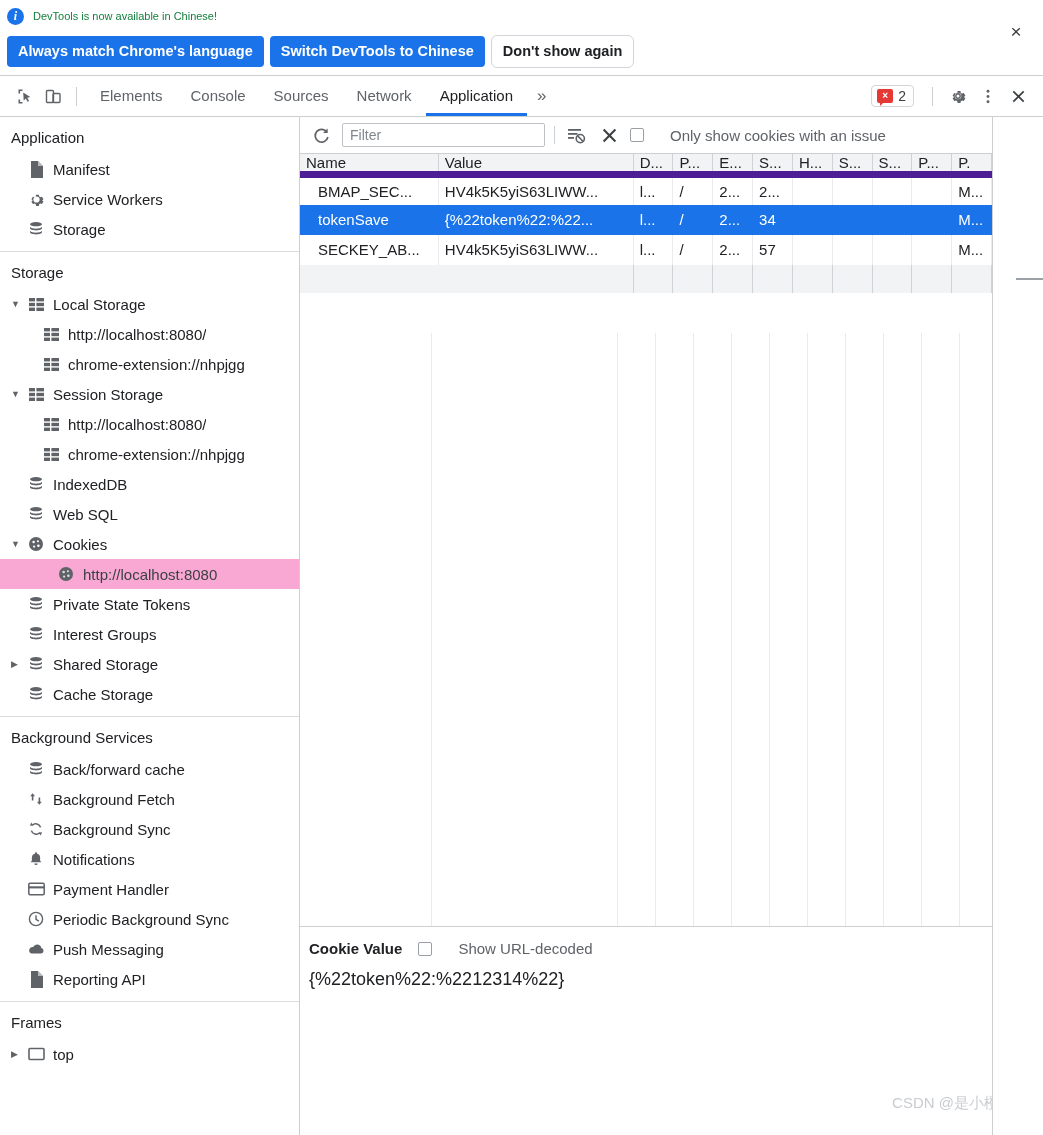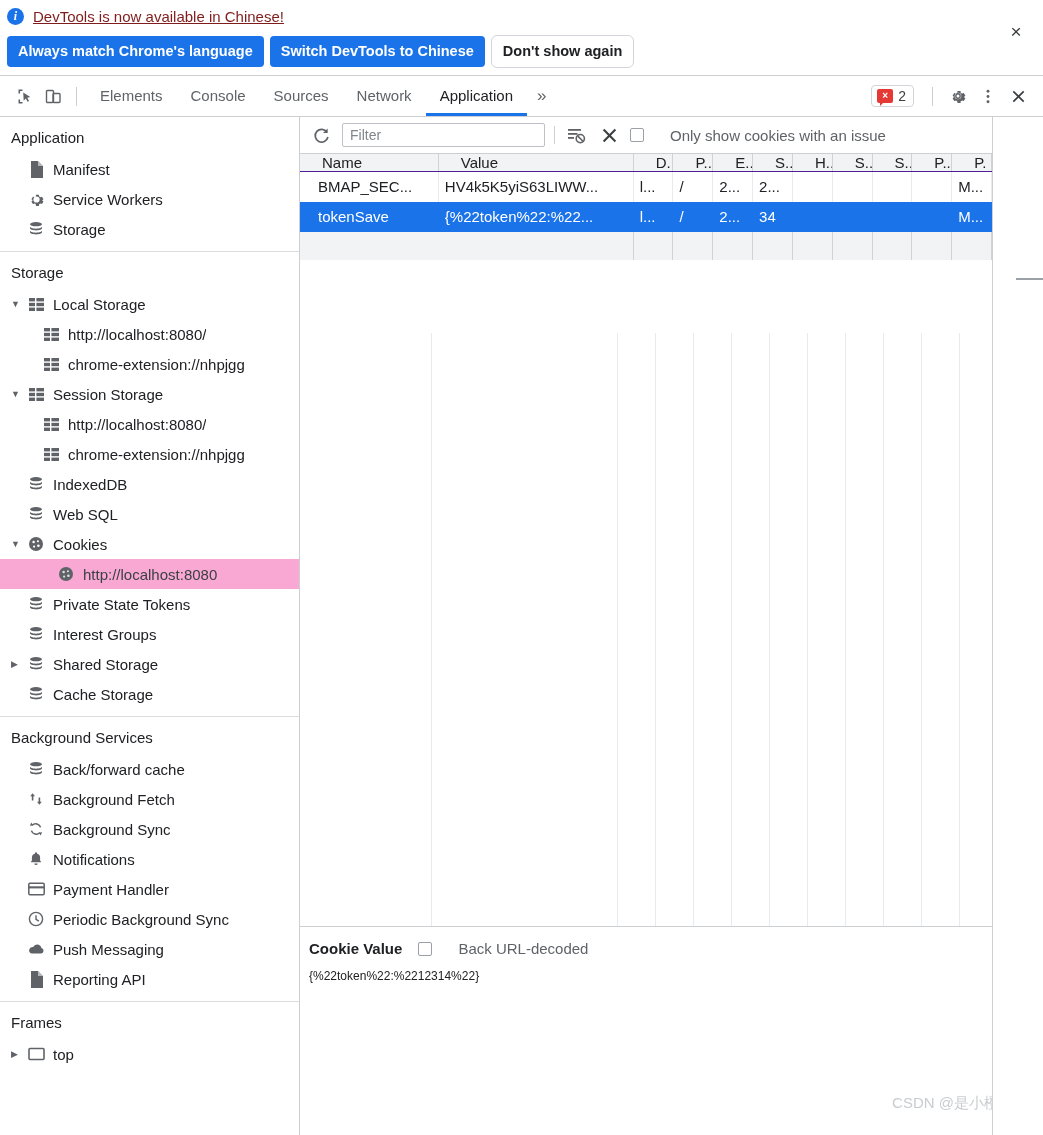--- a/index.html
+++ b/index.html
@@ -41,23 +41,22 @@
     font-size: 12px;
     font-weight: bold;
     font-style: italic;
     display: flex;
     align-items: center;
     justify-content: center;
     font-family: "Liberation Serif", serif;
     flex: none;
   }
   .banner-text {
-    font-size: 15px;
-    color: #7f1d1d;
-    text-decoration: underline;
+    font-size: 11px;
+    color: #15803d;
   }
   .banner-buttons {
     display: flex;
     align-items: center;
     gap: 6px;
     padding: 8px 0 0 7px;
   }
   .btn-blue {
     background: #1a73e8;
     color: #ffffff;
@@ -310,23 +309,23 @@
     table-layout: fixed;
     width: 692px;
     font-size: 15px;
   }
   table.cookies th {
     font-weight: normal;
     text-align: left;
     background: #f1f3f4;
     color: #202124;
     height: 16px;
-    padding: 0 22px;
+    padding: 0 6px;
     border-right: 1px solid #d0d3d6;
-    border-bottom: 1px solid #4c1d95;
+    border-bottom: 7px solid #4c1d95;
     overflow: hidden;
     white-space: nowrap;
     box-sizing: border-box;
     font-size: 15px;
   }
   table.cookies td {
     height: 30px;
     padding: 0 6px;
     border-right: 1px solid #e8eaed;
     overflow: hidden;
@@ -355,21 +354,21 @@
     position: relative;
   }
   .preview-head {
     display: flex;
     align-items: center;
     gap: 16px;
     margin-bottom: 12px;
   }
   .preview-title { font-size: 15px; font-weight: bold; color: #202124; }
   .preview-body {
-    font-size: 12px;
+    font-size: 18px;
     color: #202124;
     font-family: "Liberation Sans", sans-serif;
     word-break: break-all;
   }
   .watermark {
     position: absolute;
     right: 14px;
     bottom: 22px;
     font-size: 15px;
     color: #c9ccd0;
@@ -921,20 +920,33 @@
             <td>l...</td>
             <td>/</td>
             <td>2...</td>
             <td>34</td>
             <td></td>
             <td></td>
             <td></td>
             <td></td>
             <td>M...</td>
           </tr>
+          <tr>
+            <td class="name-cell">SECKEY_AB...</td>
+            <td>HV4k5K5yiS63LIWW...</td>
+            <td>l...</td>
+            <td>/</td>
+            <td>2...</td>
+            <td>57</td>
+            <td></td>
+            <td></td>
+            <td></td>
+            <td></td>
+            <td>M...</td>
+          </tr>
           <tr class="filler">
             <td colspan="2"></td>
             <td></td>
             <td></td>
             <td></td>
             <td></td>
             <td></td>
             <td></td>
             <td></td>
             <td></td>
@@ -955,21 +967,21 @@
         <div class="col-line" style="width:38px"></div>
         <div class="col-line" style="width:38px"></div>
       </div>
     </div>
 
     <div class="preview">
       <div class="preview-head">
         <span class="preview-title">Cookie Value</span>
         <span class="chk-wrap">
           <span class="chkbox"></span>
-          <span class="chk-label">Back URL-decoded</span>
+          <span class="chk-label">Show URL-decoded</span>
         </span>
       </div>
       <div class="preview-body">{%22token%22:%2212314%22}</div>
       <div class="watermark">CSDN @是小橙鸭丶</div>
     </div>
 
   </div>
 </div>
 
 <div class="edge-gap"></div>

